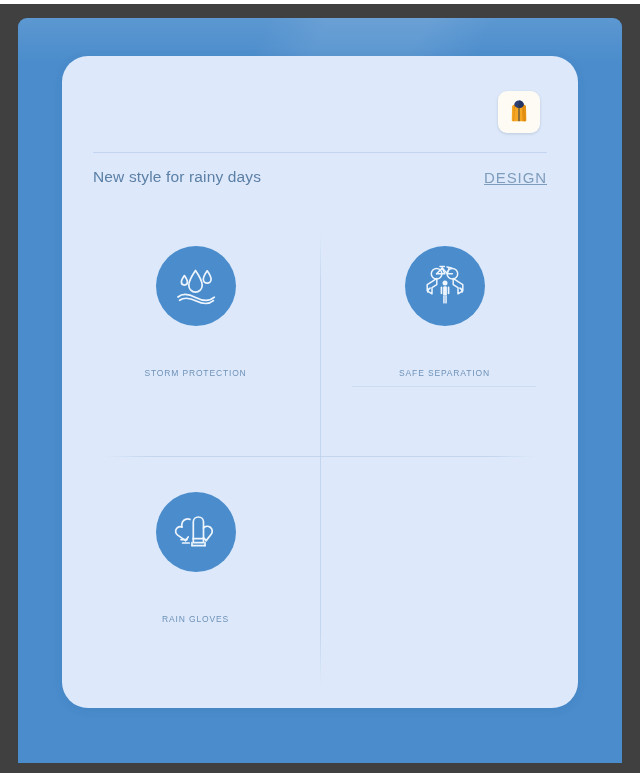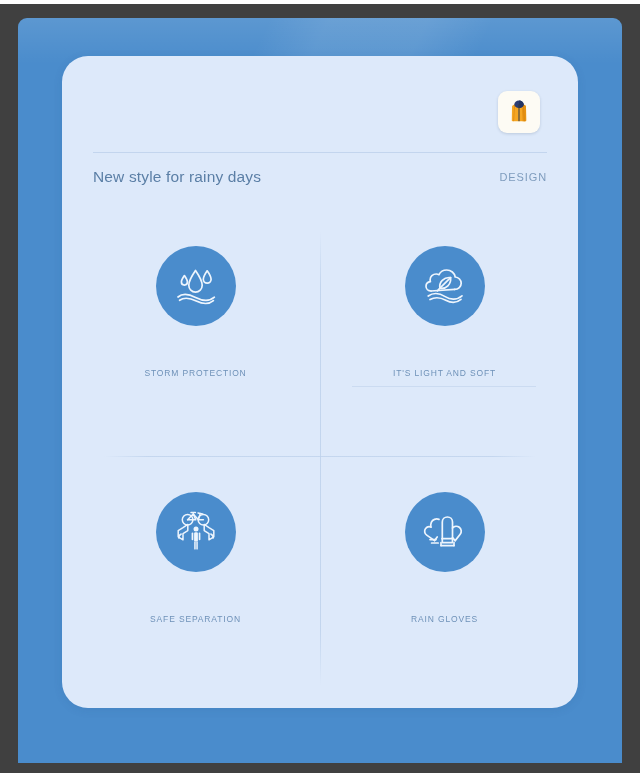--- a/index.html
+++ b/index.html
@@ -98,24 +98,25 @@
     align-items: center;
     justify-content: space-between;
   }
   #title {
     font-size: 15.5px;
     color: #5b7fa6;
     letter-spacing: 0.15px;
     white-space: nowrap;
   }
   #design-tag {
-    font-size: 11px;
+    font-size: 15px;
     color: #7e9cbd;
     letter-spacing: 0.9px;
     white-space: nowrap;
+    text-decoration: underline;
   }
 
   
   #grid {
     position: absolute;
     left: 20px;
     top: 160px;
     width: 476px;
     height: 470px;
     display: grid;
@@ -236,41 +237,20 @@
 
                 <path d="M10.0 39.0 C15.5 34.3 22.0 36.6 27.6 39.4 C33.5 42.4 40.5 44.3 46.4 39.2"></path>
                 <path d="M11.6 42.3 C17.0 38.4 23.0 40.4 28.3 43.0 C33.8 45.7 40.3 47.0 45.4 42.6"></path>
               </g>
             </svg>
           </span>
         </div>
         <div class="cap">STORM PROTECTION</div>
       </div>
 
-      <div class="cell">
-        <div class="disc">
-          <span>
-            <svg width="56" height="56" viewBox="0 0 56 56" aria-hidden="true">
-              <g fill="none" stroke="#eef5fd" stroke-width="1.7" stroke-linecap="round" stroke-linejoin="round">
-
-                <path d="M14.0 33.0 C11.2 33.0 9.0 30.9 9.0 28.3 C9.0 25.9 10.9 23.9 13.4 23.6 C13.2 23.0 13.1 22.4 13.1 21.8 C13.1 18.6 15.8 16.0 19.2 16.0 C20.2 16.0 21.2 16.2 22.0 16.7 C23.3 13.9 26.3 12.0 29.7 12.0 C34.0 12.0 37.6 15.0 38.2 19.0 C41.6 19.3 44.2 22.0 44.2 25.2 C44.2 28.6 41.3 31.4 37.7 31.4"></path>
-                <path d="M14.0 33.0 L37.7 31.4"></path>
-
-                <path d="M33.6 19.6 C33.6 19.6 28.6 19.0 25.3 22.3 C22.1 25.5 22.9 30.2 22.9 30.2 C22.9 30.2 27.7 31.0 30.9 27.8 C34.2 24.5 33.6 19.6 33.6 19.6 Z"></path>
-                <path d="M33.6 19.6 L22.9 30.2"></path>
-                <path d="M22.9 30.2 L20.4 32.8"></path>
-
-                <path d="M11.2 38.0 C17.5 33.6 24.0 36.0 28.2 38.6 C32.7 41.4 39.6 42.6 45.0 37.8"></path>
-                <path d="M13.0 41.6 C19.0 38.2 24.6 40.0 28.8 42.3 C33.4 44.8 39.3 45.4 44.0 41.4"></path>
-              </g>
-            </svg>
-          </span>
-        </div>
-        <div class="cap">IT'S LIGHT AND SOFT</div>
-      </div>
 
       <div class="cell">
         <div class="disc">
           <span>
             <svg width="58" height="58" viewBox="0 0 58 58" aria-hidden="true">
               <g fill="none" stroke="#eef5fd" stroke-width="1.5" stroke-linecap="round" stroke-linejoin="round">
 
                 <circle cx="20.6" cy="16.8" r="5.3"></circle>
                 <circle cx="36.4" cy="16.8" r="5.3"></circle>
 

